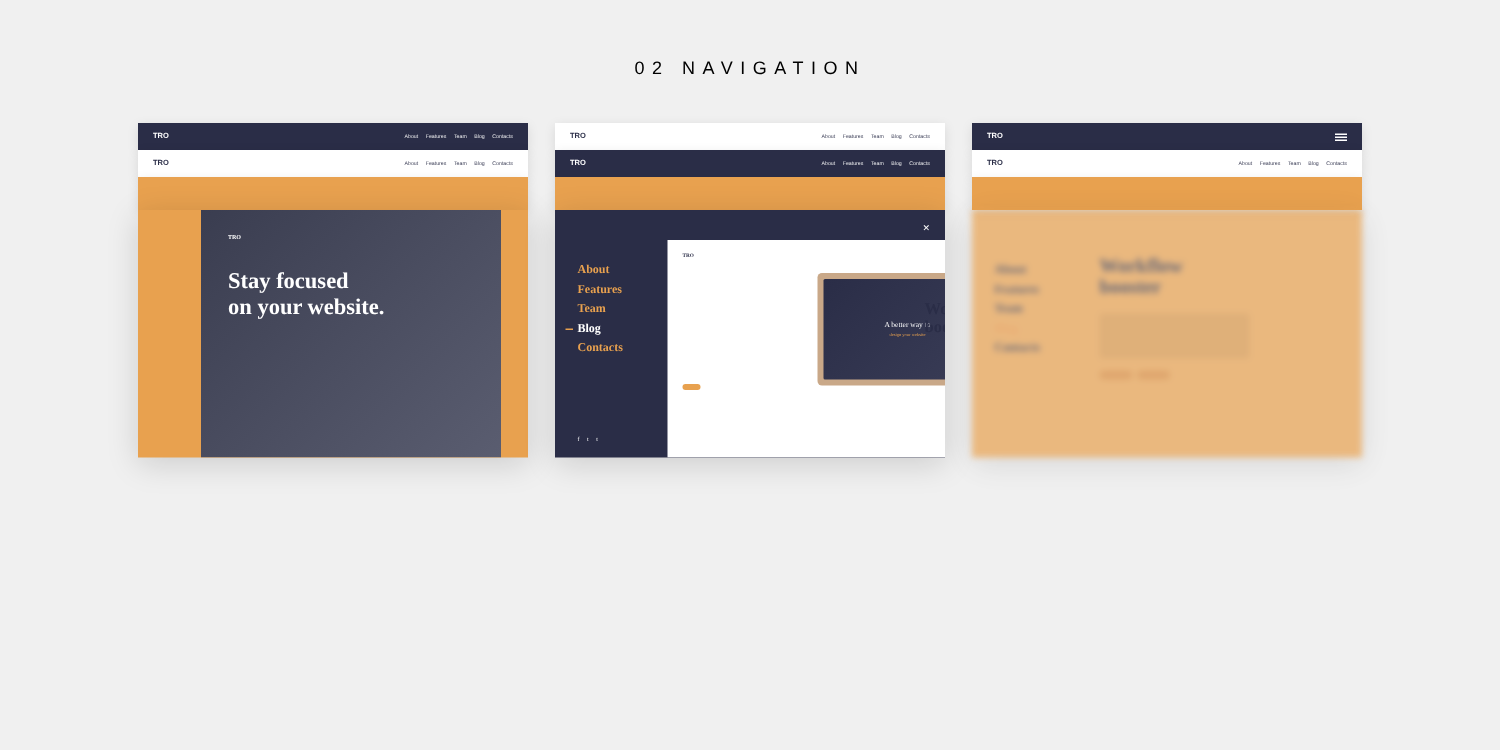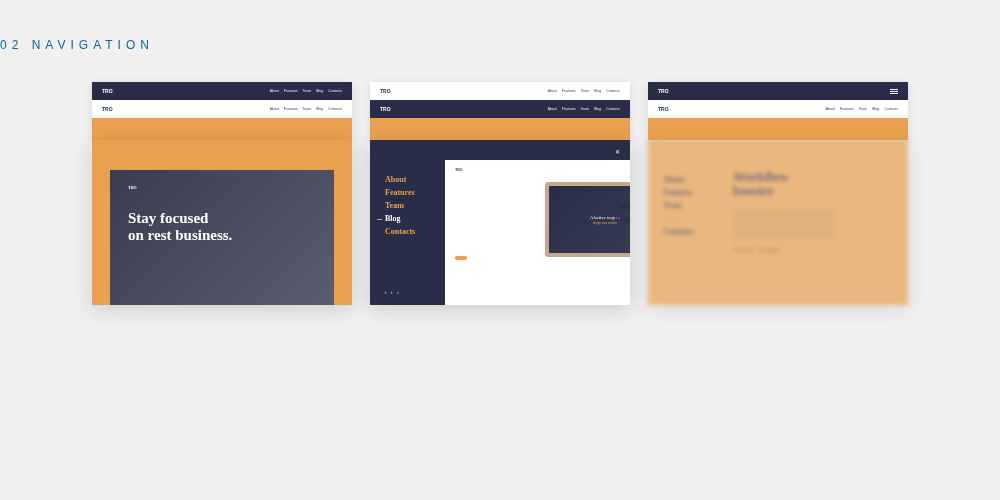--- a/index.html
+++ b/index.html
@@ -1,28 +1,28 @@
 <!DOCTYPE html>
 <html><head>
 <meta charset="utf-8">
 <style>
 *{margin:0;padding:0;box-sizing:border-box}
 body{width:1000px;height:500px;background:#f0f0f0;font-family:Georgia,serif;overflow:hidden}
-.page-title{padding:38px 0 30px;font-size:12px;letter-spacing:5px;color:#0369a1;font-family:-apple-system,sans-serif;font-weight:400}
+.page-title{text-align:center;padding:38px 0 30px;font-size:12px;letter-spacing:5px;color:#000000;font-family:-apple-system,sans-serif;font-weight:400}
 .grid{display:grid;grid-template-columns:repeat(3,260px);gap:18px;justify-content:center;padding:0 20px}
 .col{display:flex;flex-direction:column;}
 .navbar{height:18px;display:flex;align-items:center;justify-content:space-between;padding:0 10px;box-shadow:0 2px 8px rgba(0,0,0,0.1);font-size:4px;font-family:-apple-system,sans-serif}
 .navbar.dark{background:#2a2d47;color:#fff}
 .navbar.light{background:#fff;color:#2a2d47}
 .logo{font-weight:bold;font-size:5px}
 .navlinks{display:flex;gap:5px;font-size:3.5px}
 .navlinks span{opacity:0.9}
 .submenu{height:22px;background:#e8a14f;box-shadow:0 2px 8px rgba(0,0,0,0.1);display:flex;align-items:center;gap:8px;padding:0 12px;font-size:3px;color:rgba(42,45,71,0.5)}
 .hero{height:165px;box-shadow:0 4px 20px rgba(0,0,0,0.15);position:relative;overflow:hidden}
-.hero1{background:#e8a14f;display:flex;flex-direction:column}
+.hero1{background:#e8a14f;display:flex;flex-direction:row}
 .hero1-top{height:30px;display:flex;align-items:center;gap:8px;padding:0 12px;font-size:3px;color:rgba(42,45,71,0.5)}
 .hero1-card{margin:0 18px;background:linear-gradient(135deg,#3a3d50 0%,#5a5d70 100%);flex:1;padding:15px 0 0 18px;position:relative}
 .hero1-card .logo{color:#fff;font-size:4px;margin-bottom:20px}
 .hero1-text{color:#fff;font-weight:bold;font-size:15px;line-height:1.15;font-family:Georgia,serif}
 .hero1-text .orange{color:#e8a14f}
 .hero2{background:#2a2d47;display:flex}
 .hero2-menu{width:75px;padding:35px 0 0 15px;display:flex;flex-direction:column;gap:4px;color:#e8a14f;font-weight:bold;font-size:8px;font-family:Georgia,serif}
 .hero2-menu .white{color:#fff;position:relative}
 .hero2-menu .white::before{content:"";position:absolute;left:-8px;top:50%;width:5px;height:1px;background:#e8a14f}
 .hero2-social{position:absolute;bottom:10px;left:15px;display:flex;gap:5px;color:#fff;font-size:4px}
@@ -74,21 +74,21 @@
       <span>Contacts</span>
     </div>
   </div>
   <div class="submenu"></div>
   <div class="hero hero1">
     <div class="hero1-top"></div>
     <div class="hero1-card">
       <div class="logo">TRO</div>
       <div class="hero1-text">
         <div>Stay focused</div>
-        <div>on rest business.</div>
+        <div>on your website.</div>
       </div>
     </div>
   </div>
 </div>
 
 <div class="col">
   <div class="navbar light">
     <span class="logo">TRO</span>
     <div class="navlinks">
       <span>About</span>

